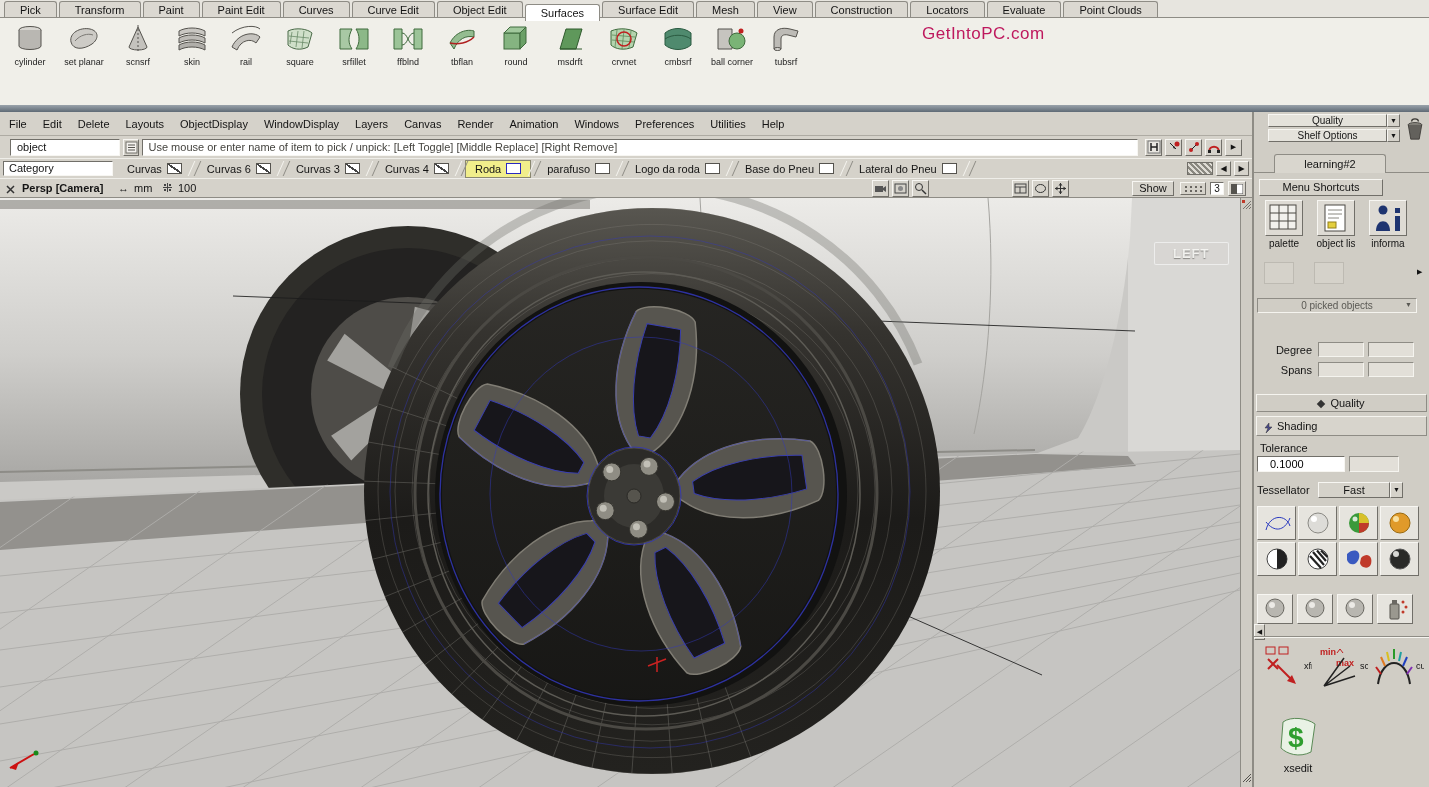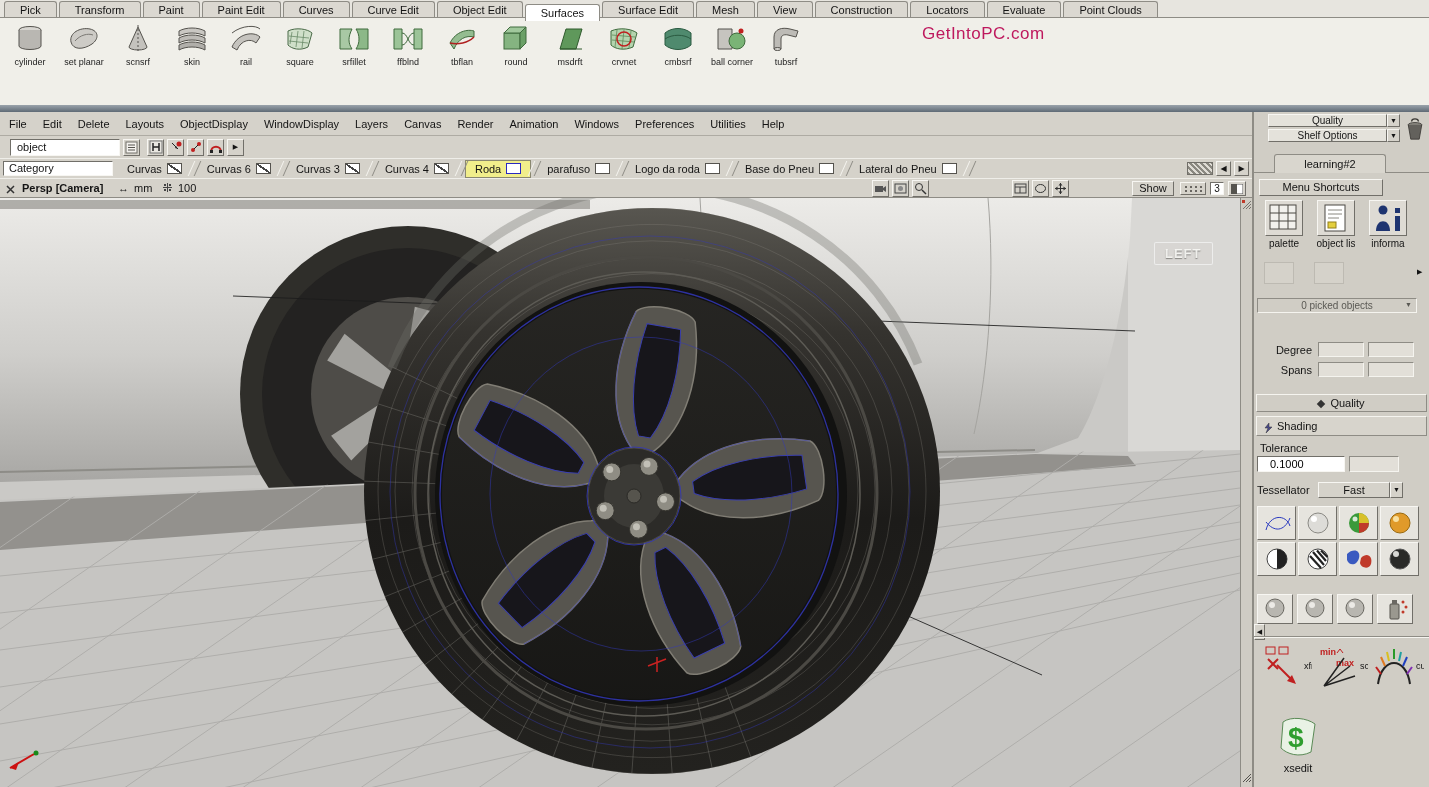--- a/index.html
+++ b/index.html
@@ -47,21 +47,21 @@
 #vheader{left:0;top:178px;width:1252px;height:20px;background:#d5d2ca;border-top:1px solid #efeee9;border-bottom:1px solid #8e8c85}
 #vheader .lbl{position:absolute;top:3px;white-space:nowrap}
 #vh-left-icons{position:absolute;left:872px;top:1px;display:flex;gap:3px}
 #vh-right-icons{position:absolute;left:1012px;top:1px;display:flex;gap:3px}
 #vh-show{position:absolute;left:1132px;top:2px;width:42px;height:15px;text-align:center;line-height:13px}
 #vh-dots{position:absolute;left:1180px;top:3px;width:26px;height:13px;display:flex;align-items:center;justify-content:center}
 #vh-count{position:absolute;left:1210px;top:3px;width:14px;height:13px;text-align:center;line-height:11px;font-size:10px}
 #vh-split{position:absolute;left:1228px;top:2px;width:18px;height:15px;display:flex;align-items:center;justify-content:center}
 
 #viewport{left:0;top:198px;width:1240px;height:589px;background:#cac9c6;overflow:hidden}
-#left-badge{position:absolute;left:1154px;top:44px;padding:3px 10px;color:rgba(247,247,244,.92);font-size:13px;font-weight:bold;letter-spacing:1px;background:rgba(214,213,209,.35);border:1px solid rgba(255,255,255,.55);border-radius:2px;text-shadow:0 1px 1px rgba(90,90,88,.65)}
+#left-badge{position:absolute;left:1154px;top:44px;padding:3px 18px;color:rgba(247,247,244,.92);font-size:13px;font-weight:bold;letter-spacing:1px;background:rgba(214,213,209,.35);border:1px solid rgba(255,255,255,.55);border-radius:2px;text-shadow:0 1px 1px rgba(90,90,88,.65)}
 #vscroll{left:1240px;top:198px;width:12px;height:589px;background:#cfccc4;border-left:1px solid #8e8c85}
 #vscroll .grip{position:absolute;left:1px}
 
 #rightpanel{left:1252px;top:112px;width:177px;height:675px;background:#d0cdc5;border-left:2px solid #8e8c85}
 #rightpanel .lbl{position:absolute;white-space:nowrap}
 .dd{position:absolute;height:13px;font-size:10px;text-align:center;line-height:11px;background:#e4e2db;border:1px solid;border-color:#f7f6f2 #716f69 #716f69 #f7f6f2}
 .ddarr{position:absolute;width:13px;height:13px;font-size:7px;text-align:center;line-height:12px}
 #rp-tabstrip{position:absolute;left:0;top:38px;width:177px;height:23px;border-bottom:1px solid #8e8c85}
 #rp-tab{position:absolute;left:20px;top:4px;width:112px;height:19px;background:#d9d6ce;border:1px solid #8e8c85;border-bottom:none;border-radius:3px 3px 0 0;text-align:center;line-height:18px}
 #rp-shortcuts-btn{position:absolute;left:5px;top:67px;width:124px;height:17px;text-align:center;line-height:15px}
@@ -277,20 +277,21 @@
     </div>
 
   <div id="promptline" class="abs">
     <div id="prompt-selector" class="sunken"><span>object</span></div>
     <div class="mini-icon raised">
         <svg width="13" height="13" viewBox="0 0 13 13">
           <rect x="1" y="1" width="11" height="11" fill="#f4f2ee" stroke="#716f69"></rect>
           <path d="M3,4 h7 M3,6.5 h7 M3,9 h7" stroke="#55534e"></path>
         </svg>
       </div>
+    <div id="prompt-field" class="sunken"><span>Use mouse or enter name of item to pick / unpick: [Left Toggle] [Middle Replace] [Right Remove]</span></div>
     <div id="prompt-icons">
         <div class="mini-icon raised">
           <svg width="14" height="14" viewBox="0 0 14 14">
             <rect x="1" y="1" width="12" height="12" fill="#e8e6e0" stroke="#777"></rect>
             <path d="M4,3 v8 M10,3 v8 M4,7 h6" stroke="#222" stroke-width="1.5"></path>
           </svg>
         </div>
         <div class="mini-icon raised">
           <svg width="14" height="14" viewBox="0 0 14 14">
             <path d="M3,3 L9,9" stroke="#222"></path>

